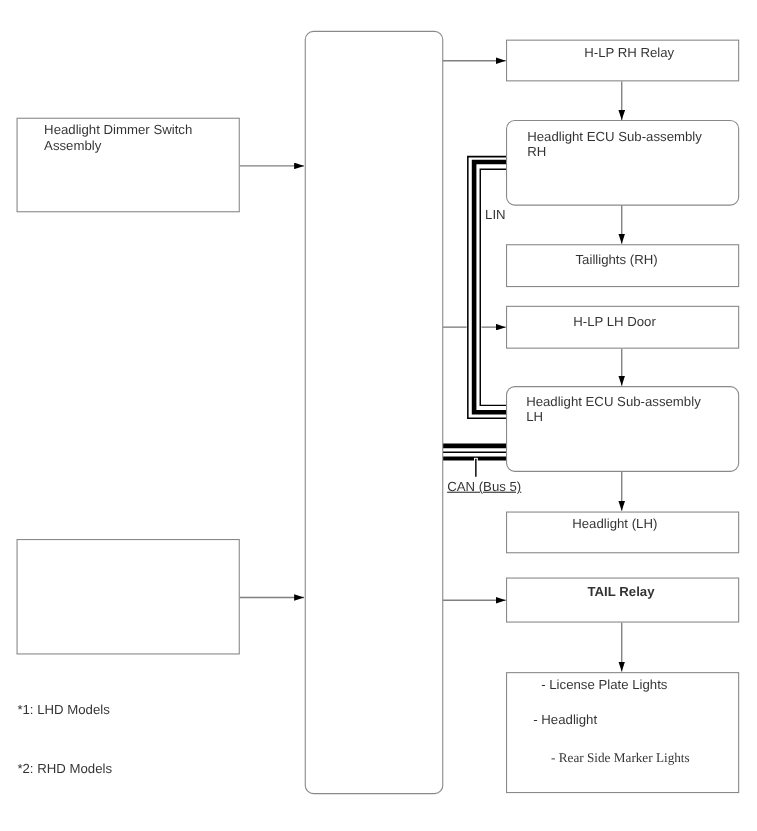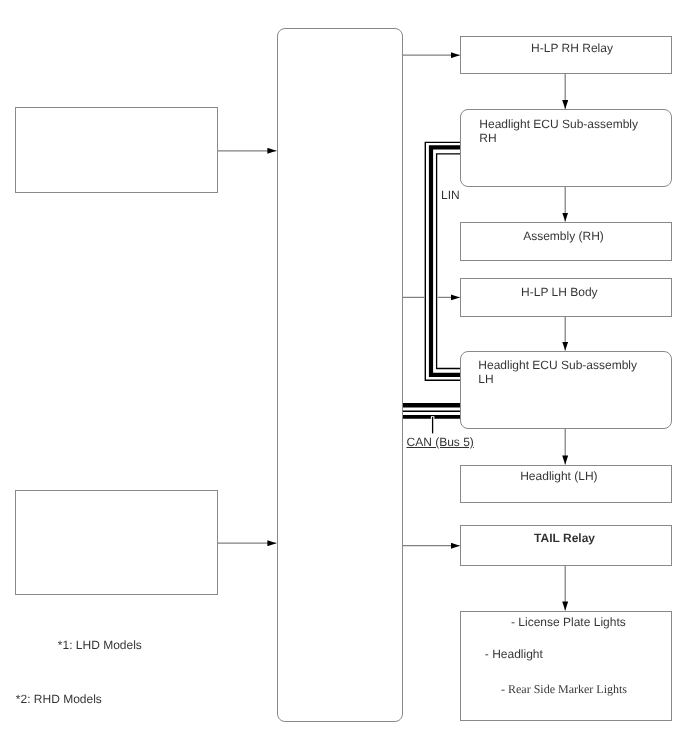--- a/index.html
+++ b/index.html
@@ -59,51 +59,53 @@
     <g stroke-linecap="butt">
       <line x1="402.5" y1="405.3" x2="462" y2="405.3" stroke="#000" stroke-width="4.4"></line>
       <line x1="402.5" y1="411.2" x2="462" y2="411.2" stroke="#000" stroke-width="1.4"></line>
       <line x1="402.5" y1="416.8" x2="462" y2="416.8" stroke="#000" stroke-width="3.8"></line>
       <rect x="430.9" y="416.2" width="3.5" height="3.0" fill="#fff"></rect>
       <line x1="432.6" y1="417.0" x2="432.6" y2="433.4" stroke="#000" stroke-width="1.3"></line>
     </g>
   </svg>
 
   <div class="node" style="left:15.3px; top:107.4px; width:202.3px; height:86px;"></div>
+  <div class="lbl" style="left:40.1px; top:110.8px;">Headlight Dimmer Switch
+Assembly</div>
 
   <div class="node" style="left:15.3px; top:489.6px; width:202.3px; height:105.6px;"></div>
 
   <div class="node round" style="left:276.8px; top:27.5px; width:126px; height:694px;"></div>
 
   <div class="node" style="left:459.8px; top:35.5px; width:212.0px; height:38.6px;"></div>
   <div class="lbl" style="left:531.1px; top:40.6px;">H-LP RH Relay</div>
 
   <div class="node round" style="left:459.8px; top:109.2px; width:212.0px; height:77.4px;"></div>
   <div class="lbl" style="left:479.3px; top:116.8px;">Headlight ECU Sub-assembly
 RH</div>
 
   <div class="node" style="left:459.8px; top:221.9px; width:212.0px; height:38.8px;"></div>
-  <div class="lbl" style="left:523.2px; top:228.8px;">Assembly (RH)</div>
+  <div class="lbl" style="left:523.2px; top:228.8px;">Taillights (RH)</div>
 
   <div class="node" style="left:459.8px; top:277.8px; width:212.0px; height:38.9px;"></div>
-  <div class="lbl" style="left:521.1px; top:284.6px;">H-LP LH Body</div>
+  <div class="lbl" style="left:521.1px; top:284.6px;">H-LP LH Door</div>
 
   <div class="node round" style="left:459.8px; top:350.8px; width:212.0px; height:77.9px;"></div>
   <div class="lbl" style="left:478.3px; top:357.9px;">Headlight ECU Sub-assembly
 LH</div>
 
   <div class="node" style="left:459.8px; top:464.6px; width:212.0px; height:38.6px;"></div>
   <div class="lbl" style="left:520.2px; top:469.2px;">Headlight (LH)</div>
 
   <div class="node" style="left:459.8px; top:525.2px; width:212.0px; height:40.4px;"></div>
   <div class="lbl" style="left:534.1px; top:530.9px;font-weight:bold;">TAIL Relay</div>
 
   <div class="node" style="left:459.8px; top:610.6px; width:212.0px; height:110.3px;"></div>
-  <div class="lbl" style="left:511px; top:614.8px;">- License Plate Lights</div>
+  <div class="lbl" style="left:492px; top:614.8px;">- License Plate Lights</div>
   <div class="lbl" style="left:484.8px; top:646.6px;">- Headlight</div>
   <div class="lbl" style="left:501px; top:681.8px;font-family:Liberation Serif, serif;">- Rear Side Marker Lights</div>
 
   <div class="lbl" style="left:441.0px; top:187.9px;">LIN</div>
   <div class="lbl" style="left:406.5px; top:434.8px;text-decoration:underline;">CAN (Bus 5)</div>
-  <div class="lbl" style="left:15.8px; top:637.8px;margin-left:42px;">*1: LHD Models</div>
+  <div class="lbl" style="left:15.8px; top:637.8px;">*1: LHD Models</div>
   <div class="lbl" style="left:15.8px; top:691.8px;">*2: RHD Models</div>
 
 </div>
 
 </body></html>

